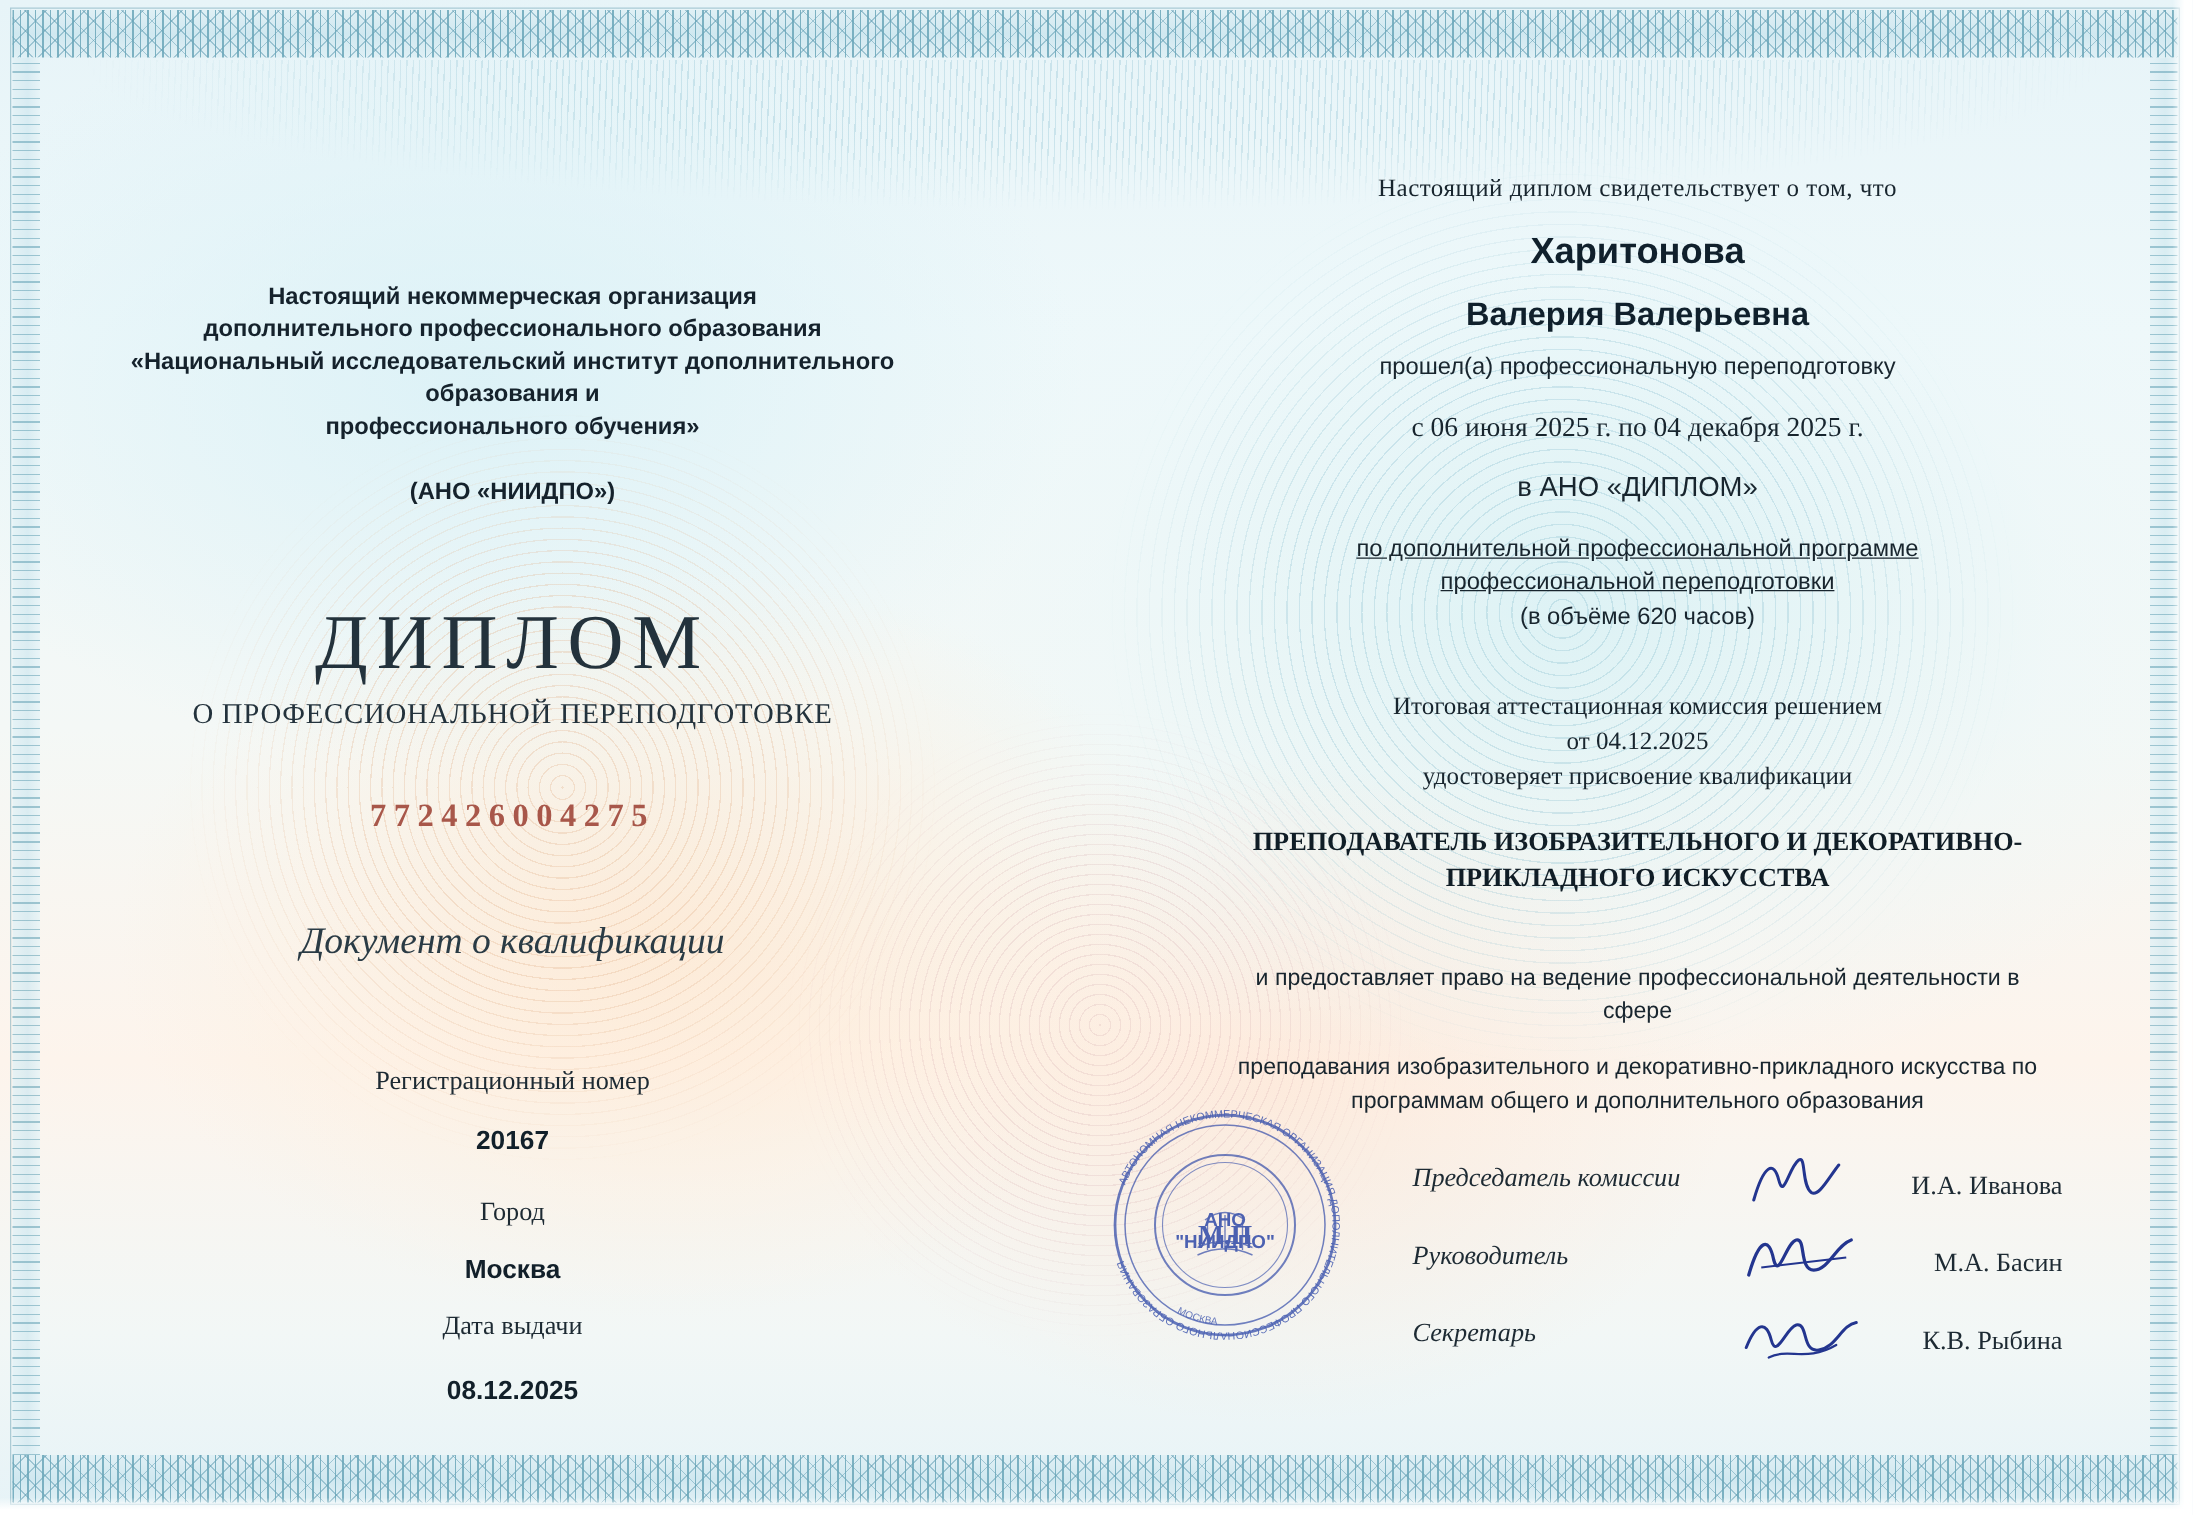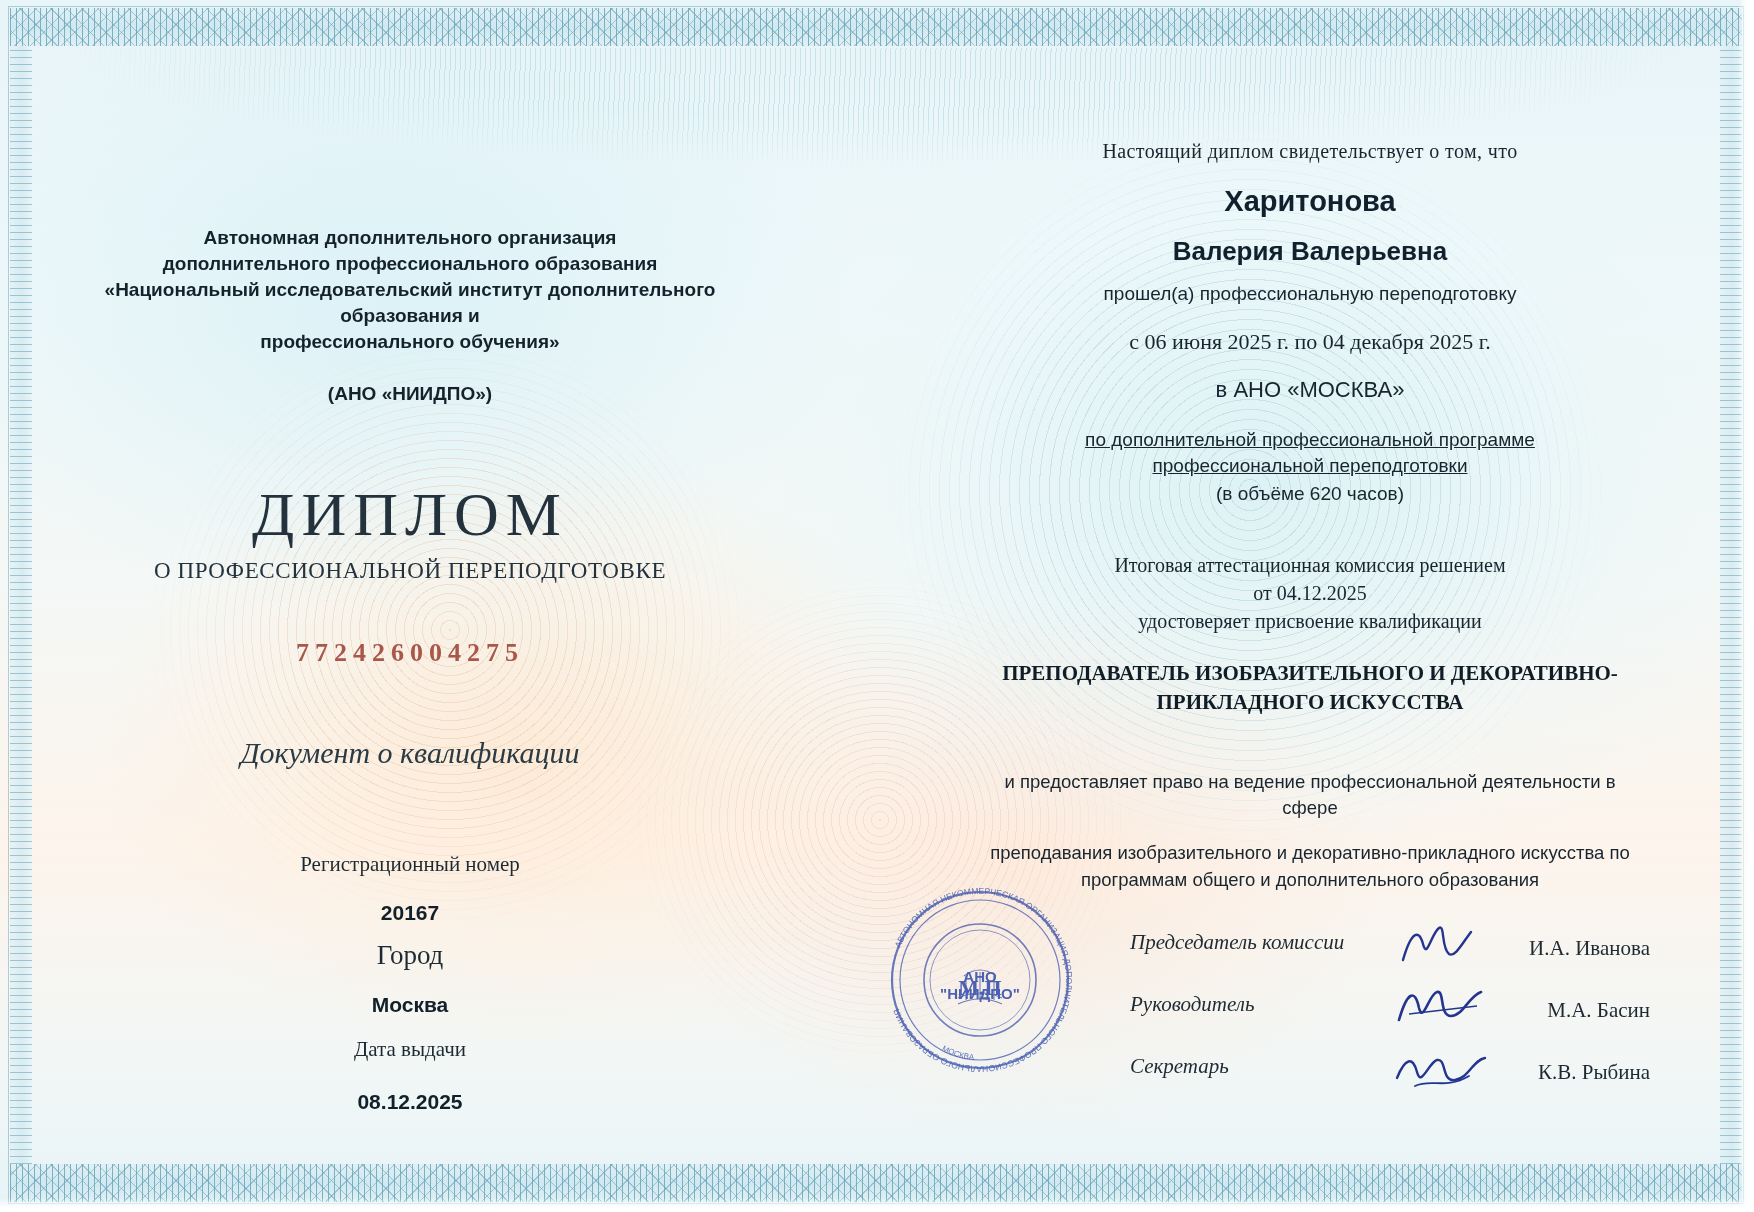--- a/index.html
+++ b/index.html
@@ -196,22 +196,22 @@
     color: #1d2a33;
   }
   .reg-value {
     margin-top: 24px;
     font-family: "Liberation Sans", sans-serif;
     font-weight: bold;
     font-size: 21px;
     color: #12202a;
   }
   .city-label {
-    margin-top: 15px;
-    font-size: 27px;
+    margin-top: 32px;
+    font-size: 21px;
   }
   .city-value {
     margin-top: 22px;
     font-family: "Liberation Sans", sans-serif;
     font-weight: bold;
     font-size: 21px;
     color: #12202a;
   }
   .date-label {
     margin-top: 20px;
@@ -414,21 +414,21 @@
     <div class="side-band left"></div>
     <div class="side-band right"></div>
     <div class="border-frame"></div>
   </div>
 
   <div class="content">
 
     <div class="left-col">
 
       <div class="org-name">
-        <div>Автономная дополнительного организация</div>
+        <div>Настоящий некоммерческая организация</div>
         <div>дополнительного профессионального образования</div>
         <div>«Национальный исследовательский институт дополнительного образования и</div>
         <div>профессионального обучения»</div>
       </div>
 
       <div class="org-abbr">(АНО «НИИДПО»)</div>
 
       <div class="diplom-title">ДИПЛОМ</div>
       <div class="diplom-sub">О ПРОФЕССИОНАЛЬНОЙ ПЕРЕПОДГОТОВКЕ</div>
 
@@ -445,21 +445,21 @@
       <div class="date-label">Дата выдачи</div>
       <div class="date-value">08.12.2025</div>
     </div>
 
     <div class="right-col">
       <div class="rc-lead">Настоящий диплом свидетельствует о том, что</div>
       <div class="rc-surname">Харитонова</div>
       <div class="rc-firstname">Валерия Валерьевна</div>
       <div class="rc-line">прошел(а) профессиональную переподготовку</div>
       <div class="rc-period">с 06 июня 2025 г. по 04 декабря 2025 г.</div>
-      <div class="rc-org">в АНО «МОСКВА»</div>
+      <div class="rc-org">в АНО «ДИПЛОМ»</div>
 
       <div class="rc-prog-label">
         <div>по дополнительной профессиональной программе</div>
         <div>профессиональной переподготовки</div>
       </div>
 
       <div class="rc-hours">(в объёме 620 часов)</div>
 
       <div class="rc-commission">
         <div>Итоговая аттестационная комиссия решением</div>

